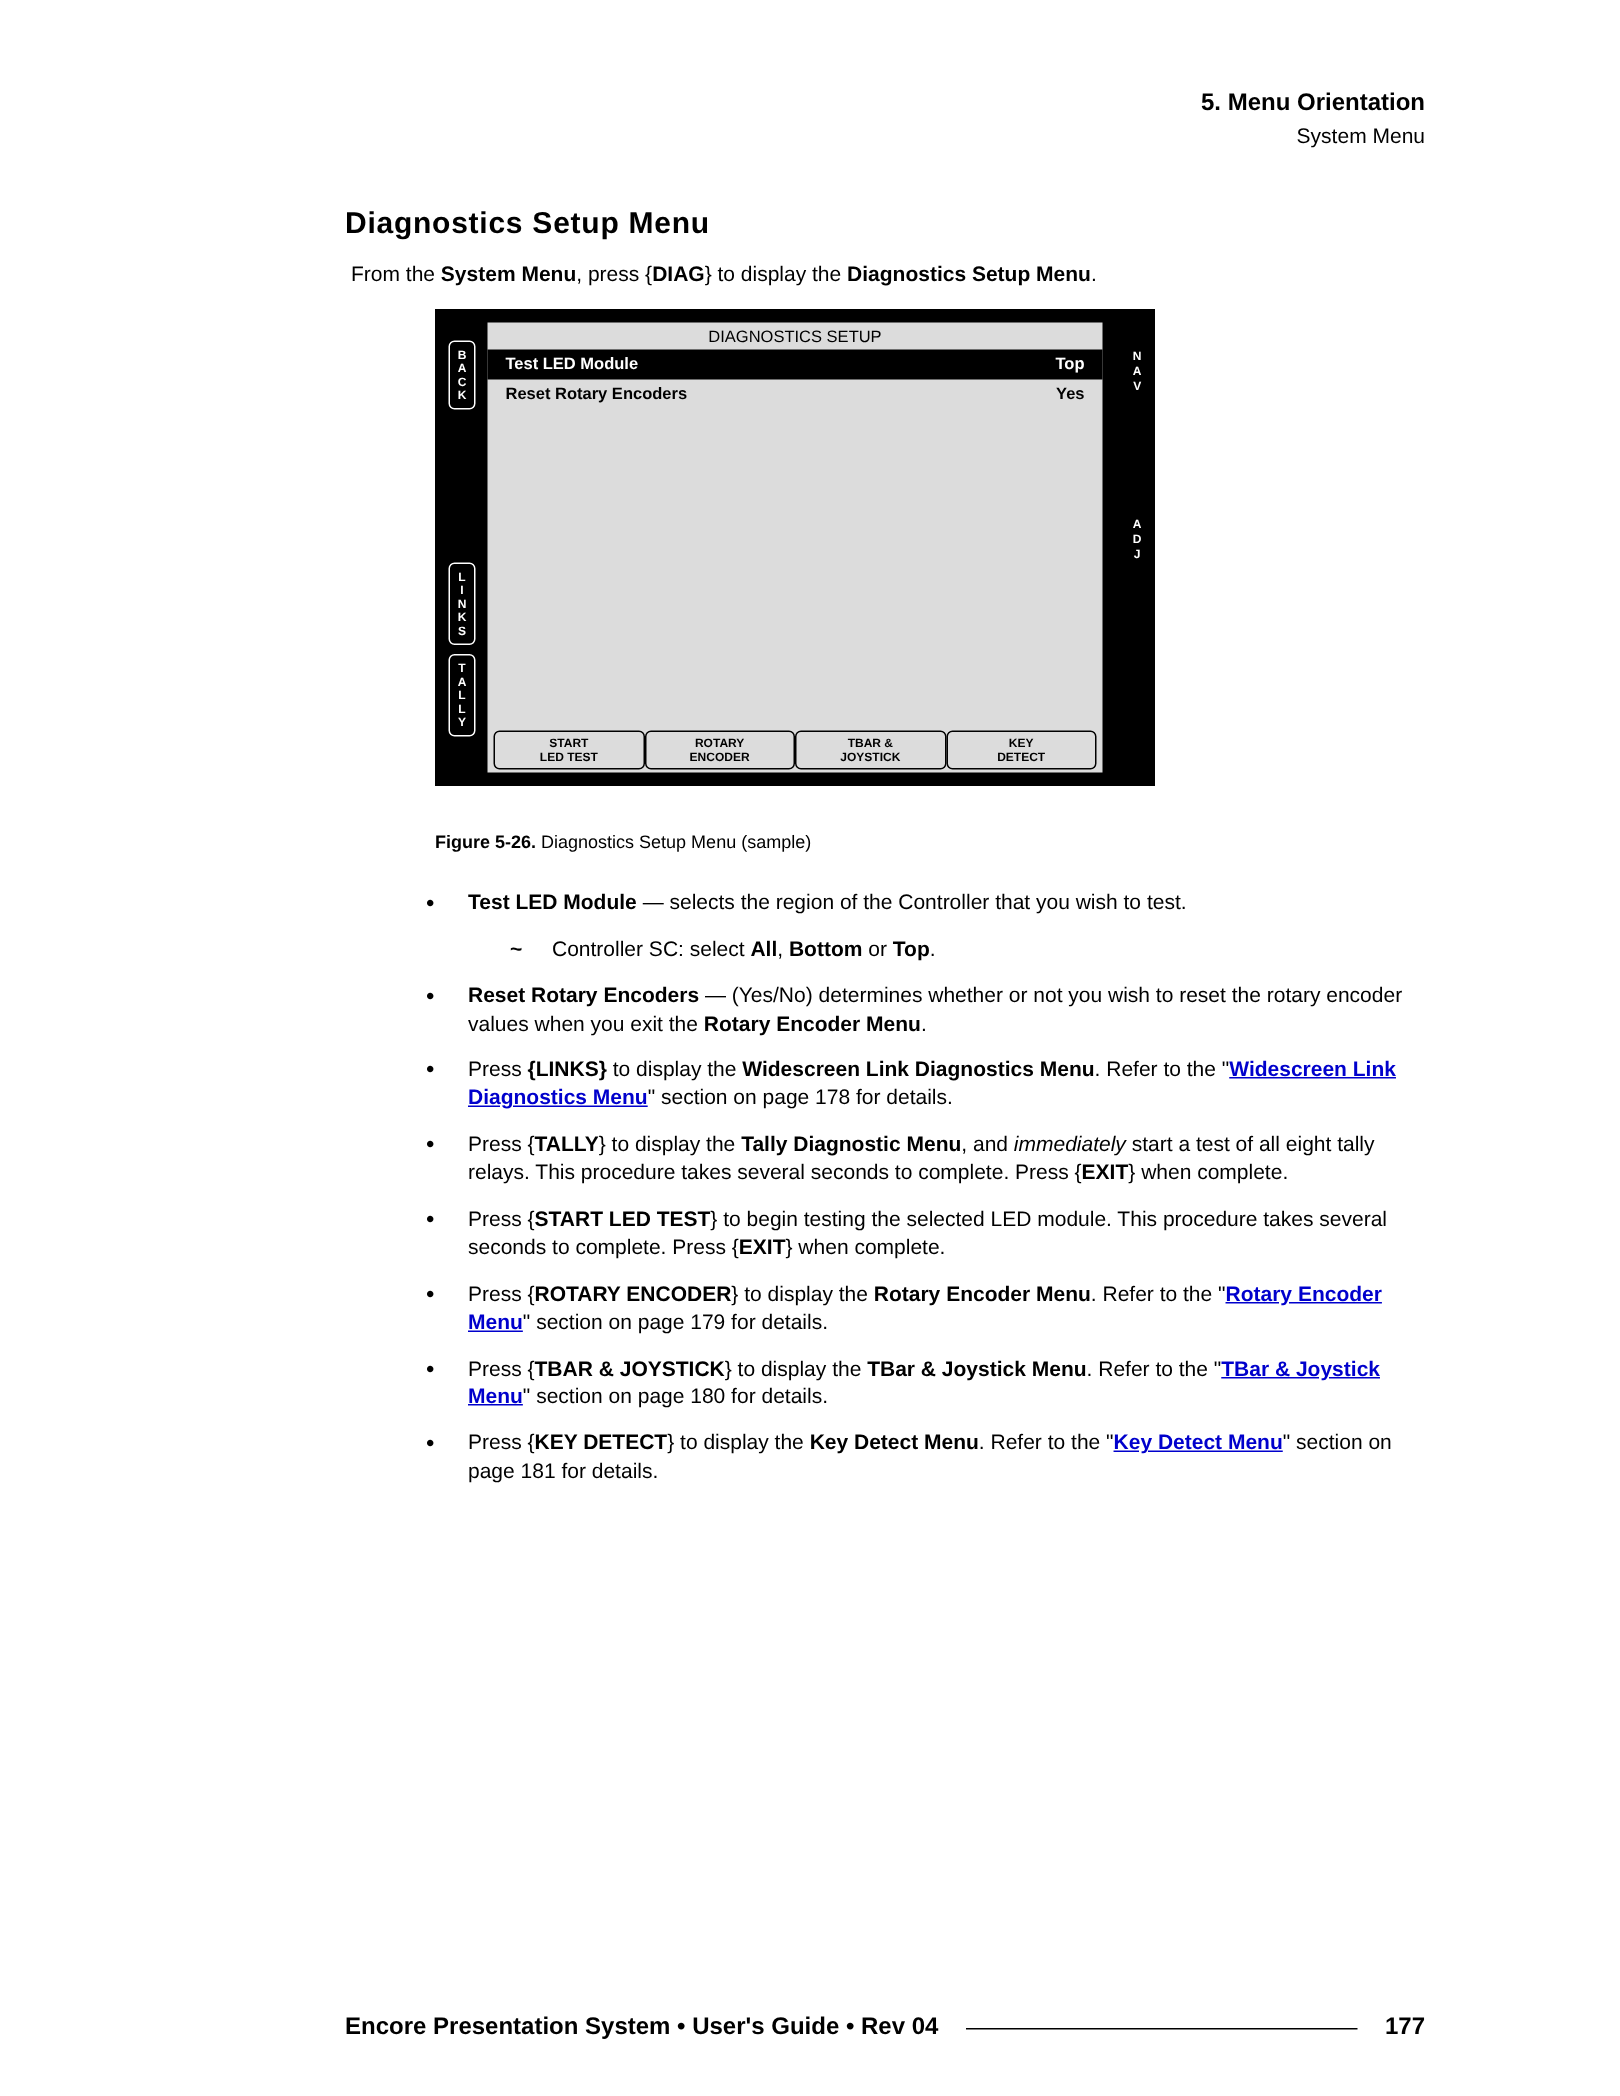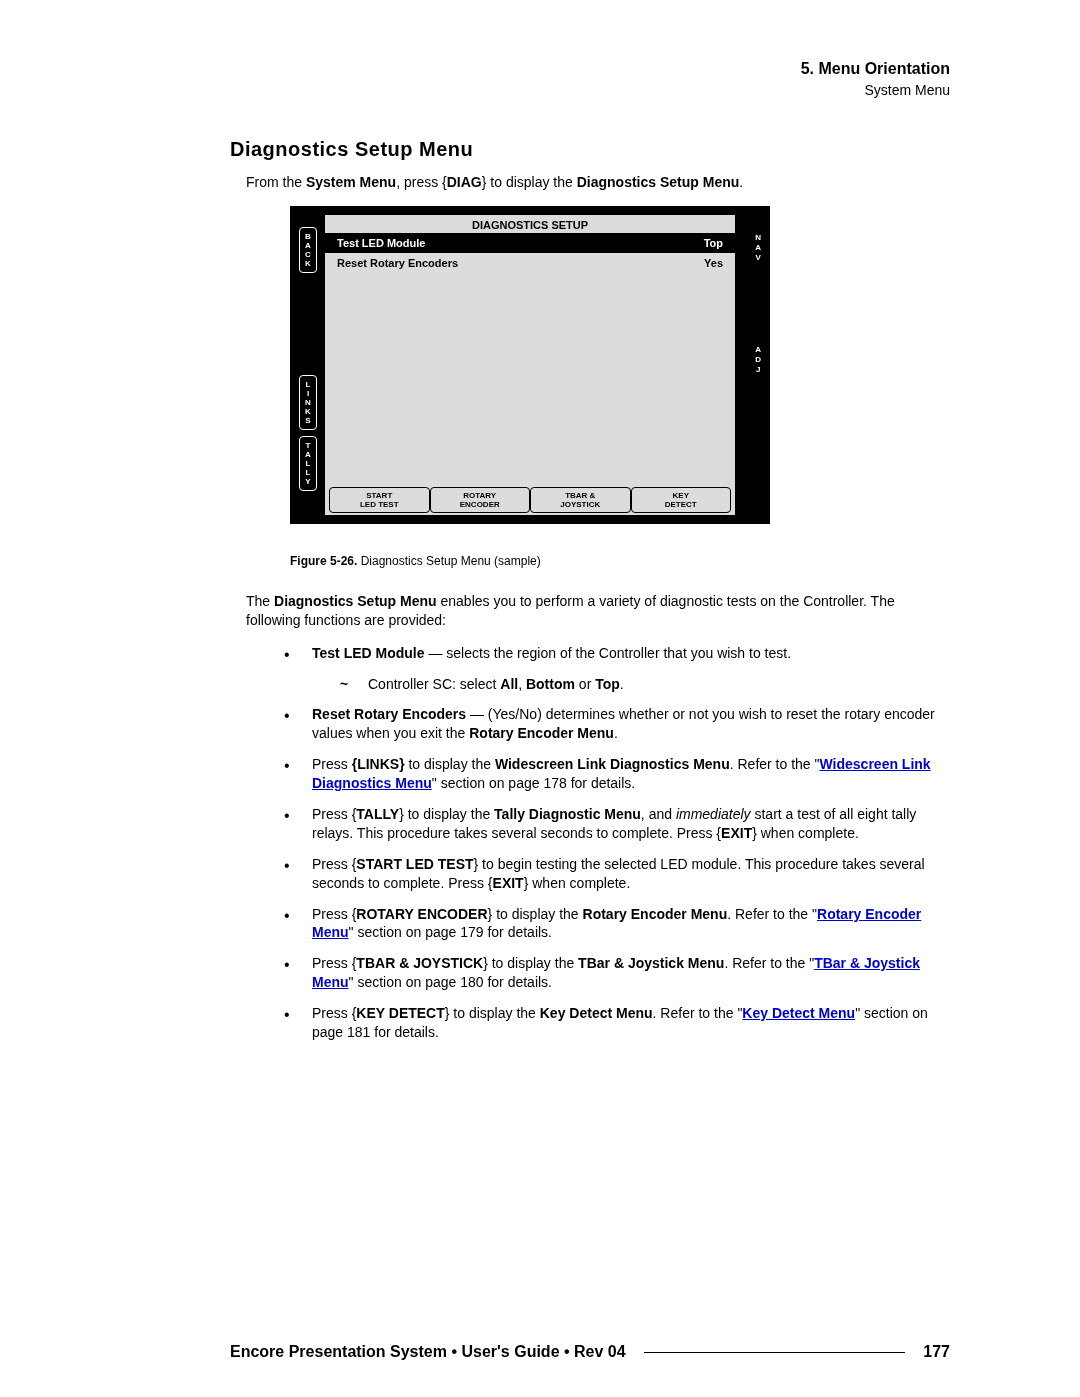--- a/index.html
+++ b/index.html
@@ -50,21 +50,21 @@
   }
   .screen {
     background: #dcdcdc;
     height: 300px;
     position: relative;
   }
   .scr-title {
     text-align: center;
     color: #000;
     font-size: 11px;
-    font-weight: bold;
+    font-weight: normal;
     padding: 4px 0 2px;
   }
   .row {
     display: flex;
     justify-content: space-between;
     padding: 4px 12px;
     font-size: 11px;
     color: #000;
     font-weight: bold;
   }
@@ -114,21 +114,21 @@
     text-align: center;
     line-height: 9px;
     padding: 3px 0;
     width: 108px;
   }
   .fig-caption {
     font-size: 12px;
     margin: 30px 0 24px 60px;
   }
 
-  .para { margin: 0 0 14px 16px; line-height: 1.35; }
+  .para { margin: 0 0 14px 4px; line-height: 1.35; }
   .bullets { list-style: none; margin-left: 54px; }
   .bullets > li {
     position: relative;
     padding-left: 28px;
     margin-bottom: 12px;
     line-height: 1.35;
   }
   .bullets > li::before {
     content: "•";
     position: absolute;
@@ -239,23 +239,20 @@
           </div>
         </div>
       </div>
     </div>
   </div>
 
   <div class="fig-caption">
     <span class="b">Figure 5-26.</span><span>  Diagnostics Setup Menu  (sample)</span>
   </div>
 
-  <p class="para">
-    <span>The </span><span class="b">Diagnostics Setup Menu</span><span> enables you to perform a variety of diagnostic tests on the Controller.  The following functions are provided:</span>
-  </p>
 
   <ul class="bullets">
     <li>
       <span class="b">Test LED Module</span><span> — selects the region of the Controller that you wish to test.</span>
       <ul class="sub">
         <li>
           <span>Controller SC:  select </span><span class="b">All</span><span>, </span><span class="b">Bottom</span><span> or </span><span class="b">Top</span><span>.</span>
         </li>
       </ul>
     </li>

